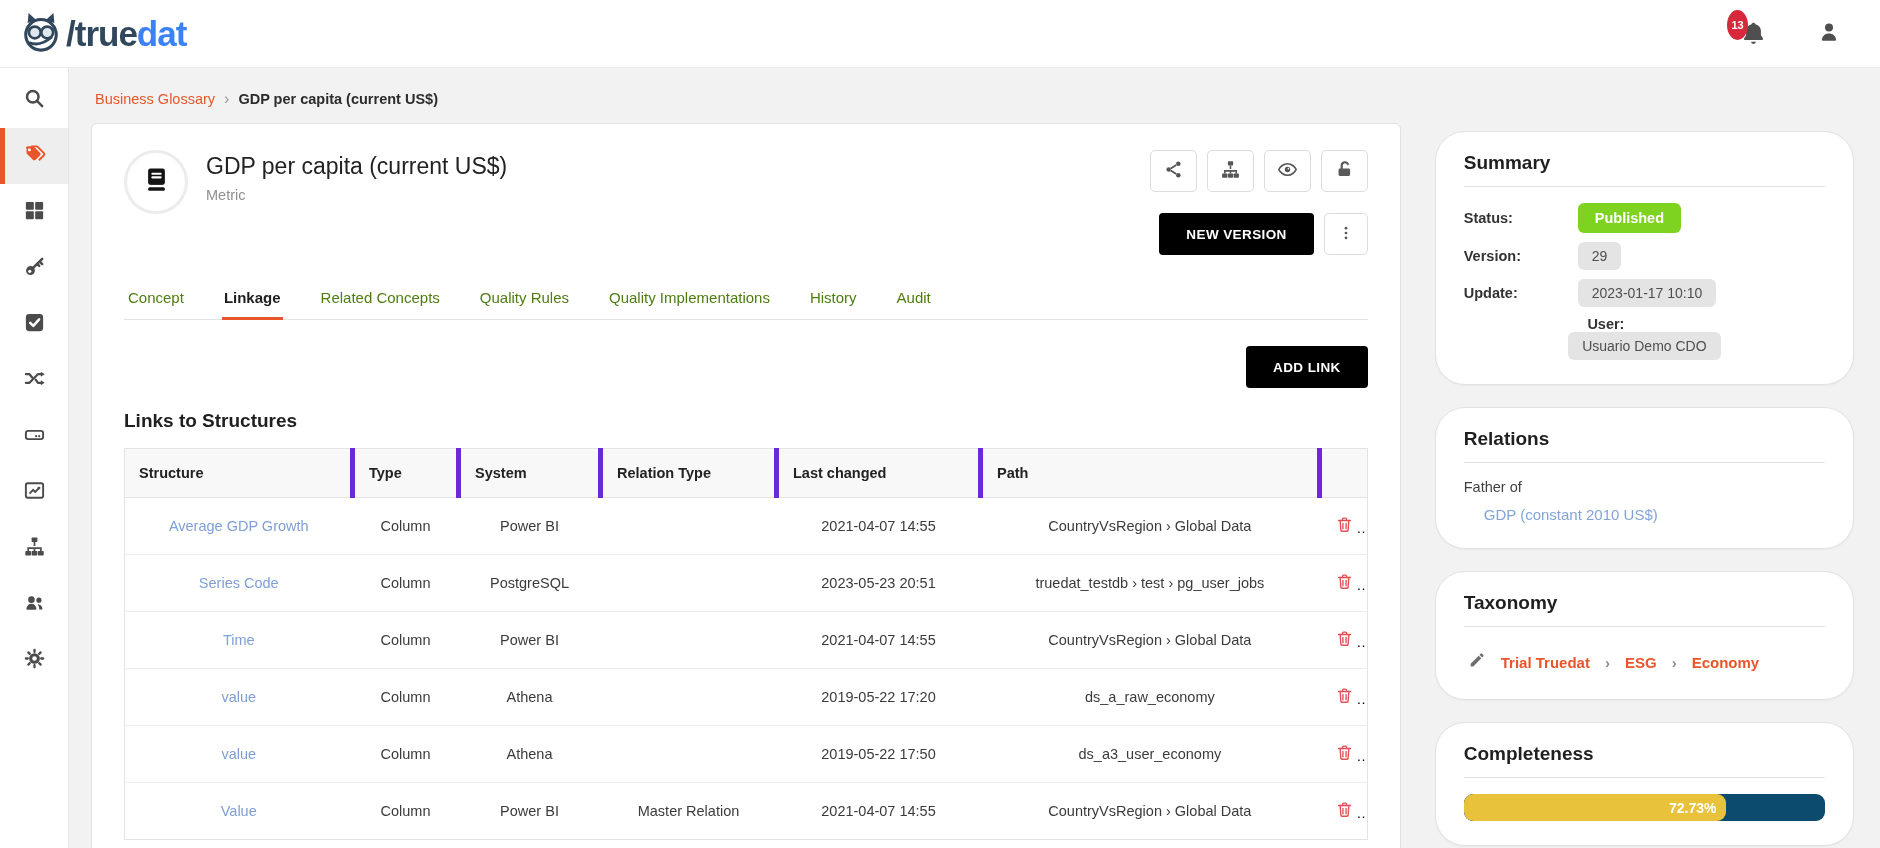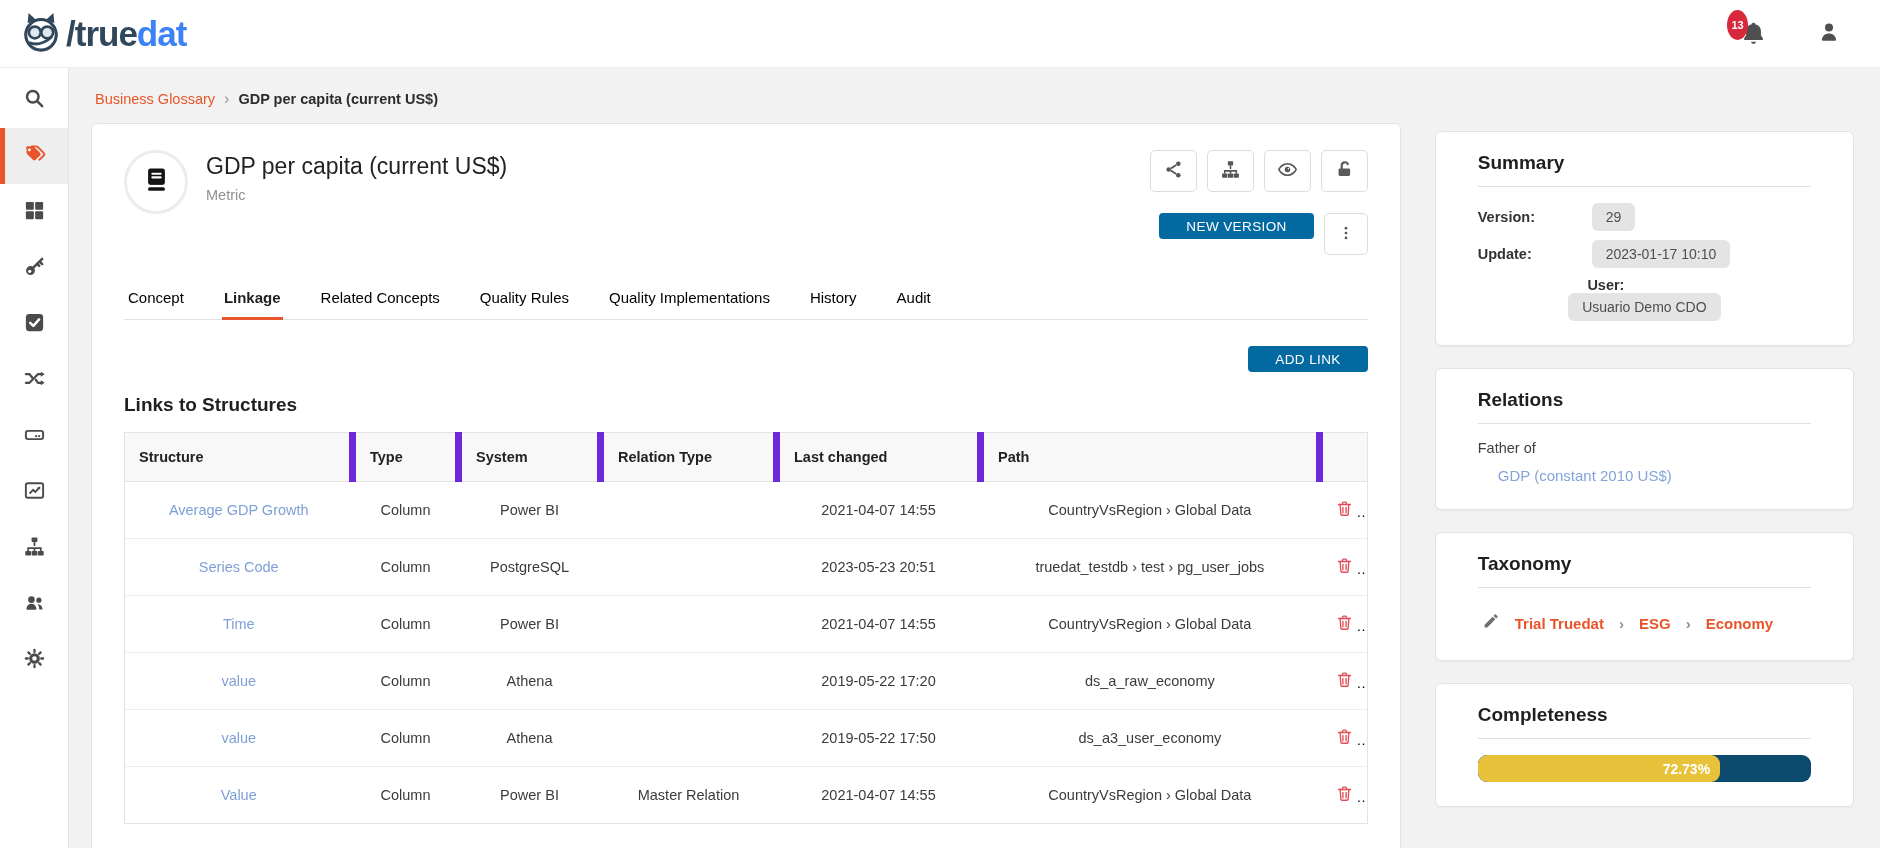--- a/index.html
+++ b/index.html
@@ -72,63 +72,63 @@
   .subtitle { color:#8f8f8f; font-size:14.5px; }
   .head-right { display:flex; flex-direction:column; align-items:flex-end; }
   .icon-row { display:flex; gap:10px; }
   .icon-btn {
     width:47px; height:42px; background:#fff; border:1px solid #dcdcdc;
     border-radius:5px; display:flex; align-items:center; justify-content:center;
   }
   .icon-btn svg { width:21px; height:21px; }
   .ver-row { display:flex; gap:10px; margin-top:21px; }
   .btn-navy {
-    background:#0369a1; color:#fff; border:none; border-radius:4px;
-    height:26px; padding:0 27px; font-weight:400; font-size:13.5px;
+    background:#000000; color:#fff; border:none; border-radius:4px;
+    height:42px; padding:0 27px; font-weight:700; font-size:13.5px;
     letter-spacing:.4px; font-family:inherit;
   }
   .btn-kebab {
     width:44px; height:42px; background:#fff; border:1px solid #dcdcdc; border-radius:5px;
     display:flex; align-items:center; justify-content:center;
   }
 
   
   .tabs { display:flex; gap:36px; margin-top:24px; border-bottom:1px solid #e3e3e3; padding:0 2px; }
   .tab {
-    padding:10px 2px 11px; font-size:15px; color:#000000;
+    padding:10px 2px 11px; font-size:15px; color:#4d7c0f;
     border-bottom:3px solid transparent; margin-bottom:-1px;
   }
   .tab.active { font-weight:700; color:#1f1f1f; border-bottom-color:#e8552a; }
 
   .addlink-row { display:flex; justify-content:flex-end; margin-top:26px; }
   .section-title { font-size:19px; font-weight:700; color:#1f1f1f; margin:22px 0 16px; }
 
   
   table.links-table {
     width:100%; border-collapse:collapse; table-layout:fixed;
     border:1px solid #e3e3e3; font-size:14.5px;
   }
   .links-table thead th {
     background:#f8f8f9; text-align:left; font-weight:700; color:#222;
-    padding:16px 14px; border-bottom:1px solid #e4e4e4; border-right:7px solid #6d28d9;
+    padding:16px 14px; border-bottom:1px solid #e4e4e4; border-right:5px solid #6d28d9;
   }
   .links-table thead th:last-child { border-right:none; }
   .links-table tbody td {
     padding:15px 14px; border-bottom:1px solid #ececec; color:#3b3b3b;
     white-space:nowrap; overflow:hidden; text-overflow:ellipsis; background:#fff;text-align:center;
   }
   .links-table tbody tr:last-child td { border-bottom:none; }
   a.cell-link { color:#7d9fd6; text-decoration:none; }
   .td-trash { text-align:center; }
   .trash-btn { background:none; border:none; padding:2px; }
   .trash-btn svg { width:19px; height:19px; }
 
   
   .right-col { width:420px; display:flex; flex-direction:column; gap:22px; margin-top:8px; }
-  .panel { padding:20px 42px 24px; }
+  .panel { padding:20px 28px 24px;border-radius:30px; }
   .panel h3 {
     margin:0; font-size:19px; font-weight:700; color:#1f1f1f;
     padding-bottom:12px; border-bottom:1px solid #e0e0e0;
   }
   .panel-body { padding-top:16px; }
 
   .sum-row { display:flex; align-items:center; margin-bottom:9px; }
   .sum-label { width:114px; font-weight:700; font-size:14.5px; color:#333; flex:none; }
   .badge-green {
     background:#7ed321; color:#fff; font-weight:700; font-size:14.5px;
@@ -520,20 +520,24 @@
           </tbody>
         </table>
       </section>
 
       <aside class="right-col" data-interactable="false">
 
         <section class="card panel" data-interactable="false">
           <h3 data-interactable="false">Summary</h3>
           <div class="panel-body">
             <div class="sum-row">
+              <span class="sum-label" data-interactable="false">Status:</span>
+              <span class="badge-green" data-interactable="false">Published</span>
+            </div>
+            <div class="sum-row">
               <span class="sum-label" data-interactable="false">Version:</span>
               <span class="badge-gray" data-interactable="false">29</span>
             </div>
             <div class="sum-row">
               <span class="sum-label" data-interactable="false">Update:</span>
               <span class="badge-gray" data-interactable="false">2023-01-17 10:10</span>
             </div>
             <div class="sum-row" style="margin-bottom:0;flex-direction:column;">
               <span class="sum-label" data-interactable="false">User:</span>
               <span class="badge-gray" data-interactable="false">Usuario Demo CDO</span>

